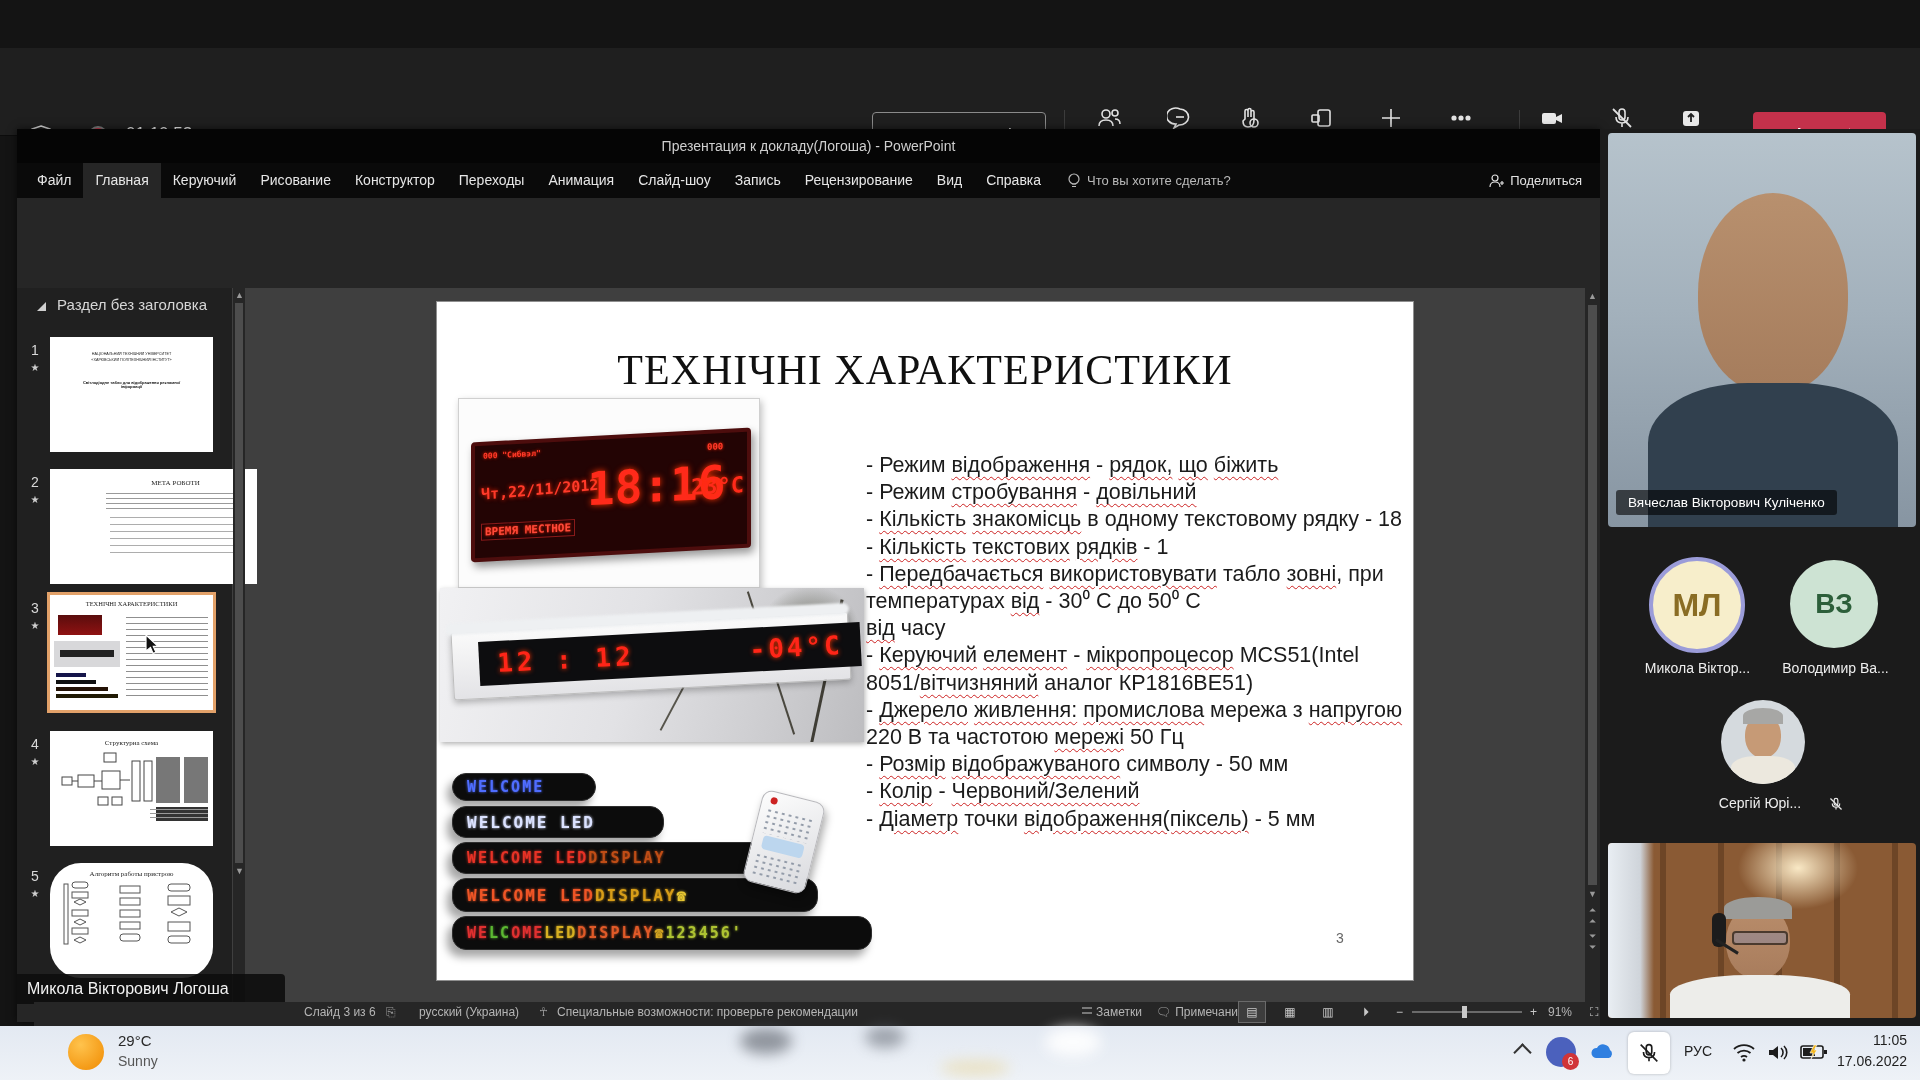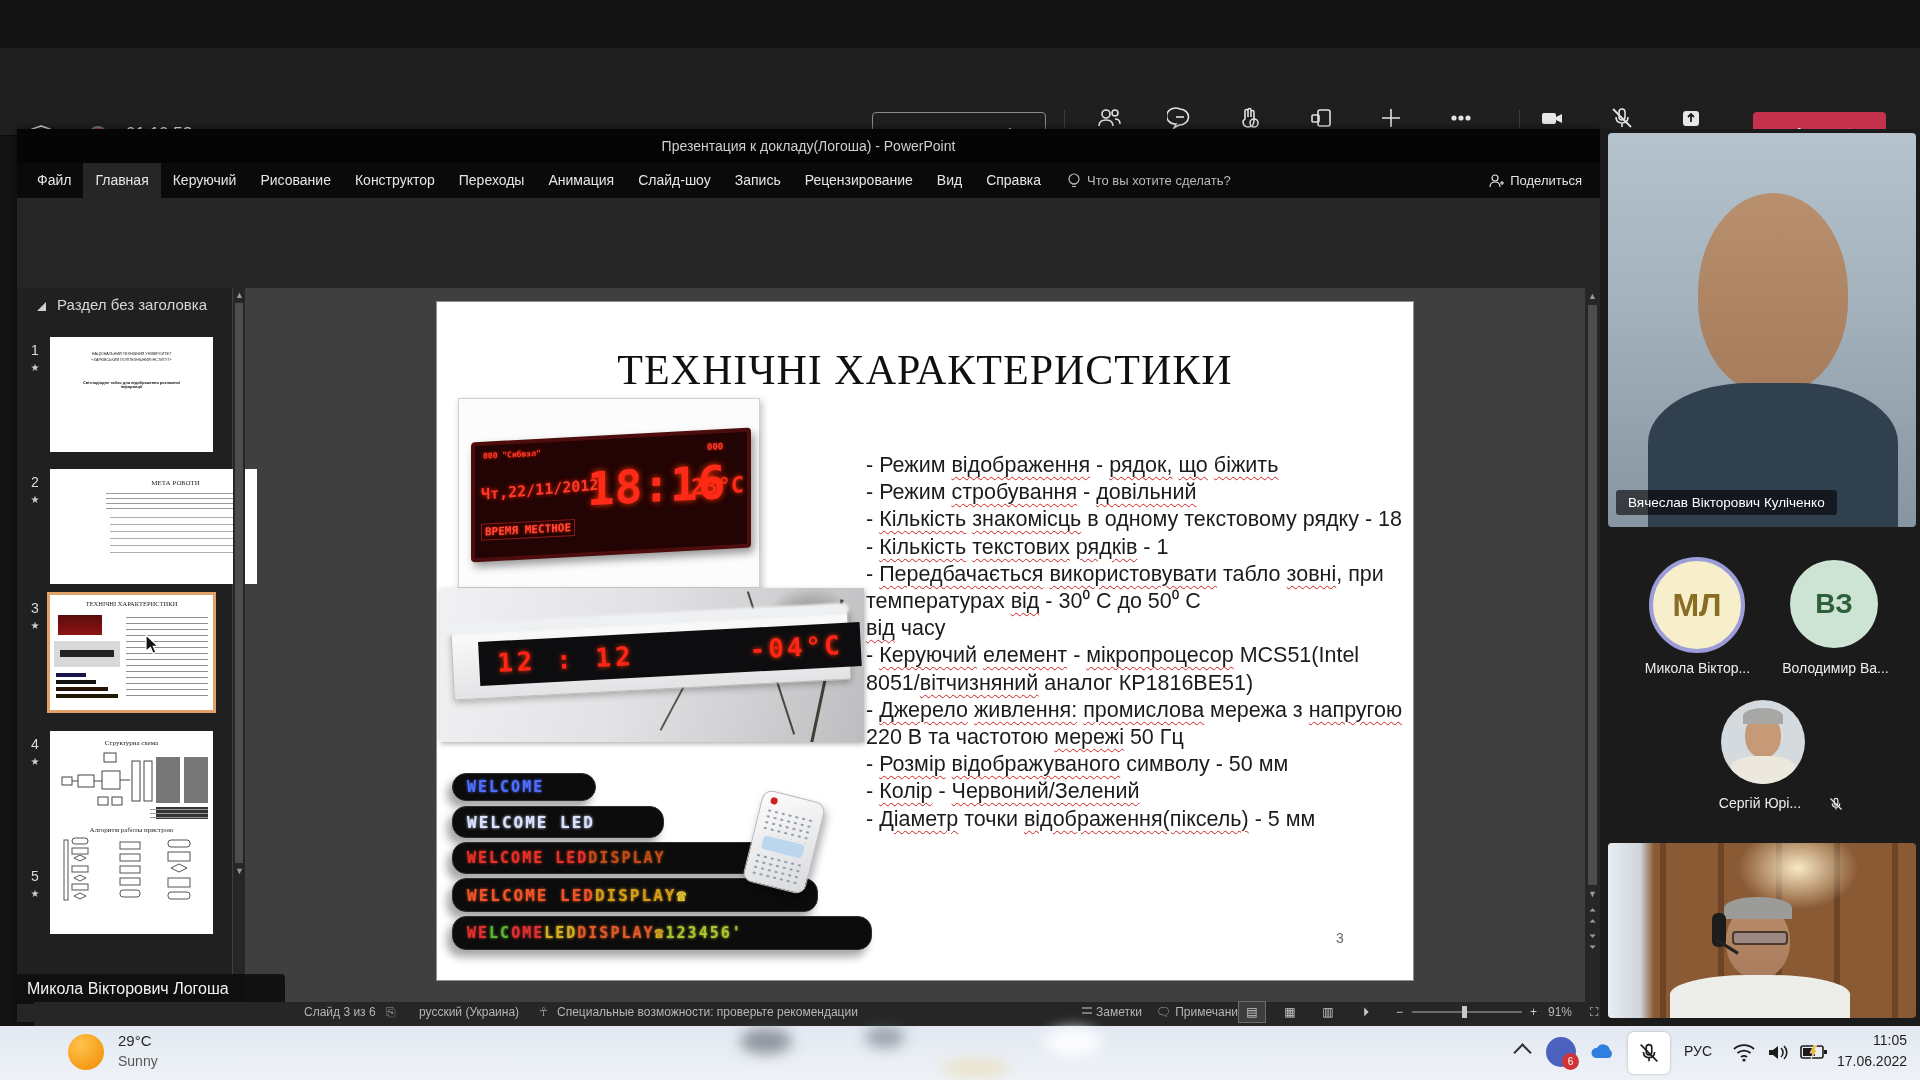--- a/index.html
+++ b/index.html
@@ -475,21 +475,21 @@
           <rect x="106" y="60" width="52" height="14" fill="repeating-linear-gradient"></rect>
         </g>
       <rect x="100" y="62" width="58" height="1" fill="#999"></rect>
         <rect x="100" y="66" width="58" height="1" fill="#999"></rect>
       <rect x="100" y="70" width="58" height="1" fill="#999"></rect>
     </svg>
   </div>
 
   <div class="abs tnum" style="top:868px;">5</div>
   <div class="abs tstar" style="top:888px;">★</div>
-  <div class="abs thumb" style="top:819px;">
+  <div class="abs thumb" style="top:863px;border-radius:31px;">
     <div style="margin-top:7px;text-align:center;font-size:7px;font-family:'Liberation Serif',serif;color:#222;">Алгоритм работы пристрою</div>
     <svg width="163" height="88" viewBox="0 0 163 88">
       <g fill="none" stroke="#555" stroke-width="1">
         <rect x="22" y="4" width="16" height="6" rx="3"></rect>
           <rect x="22" y="14" width="16" height="6"></rect>
         <path d="M24 24l6-3 6 3-6 3z"></path>
           <rect x="22" y="32" width="16" height="6"></rect>
         <path d="M24 44l6-3 6 3-6 3z"></path>
           <rect x="22" y="50" width="16" height="6"></rect>
         <path d="M24 62l6-3 6 3-6 3z"></path>

